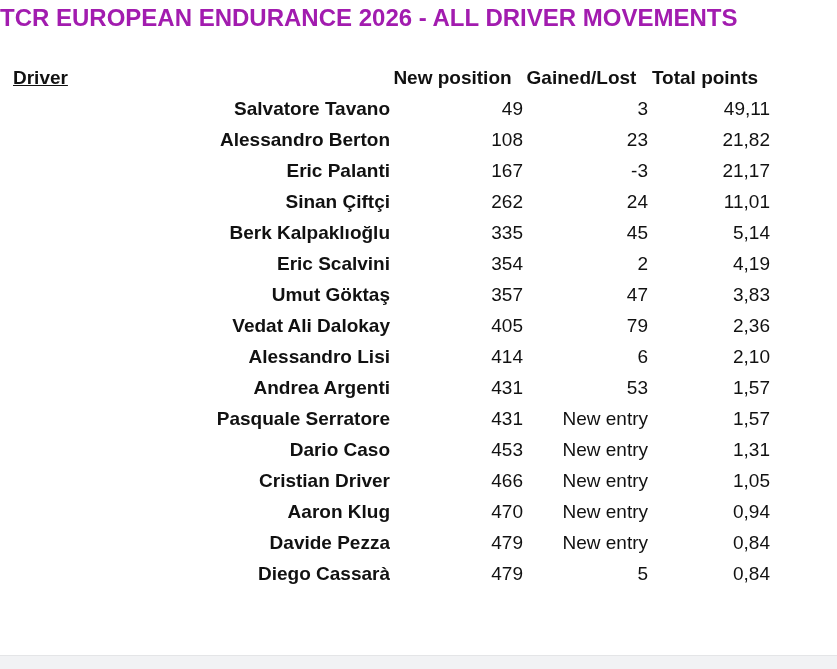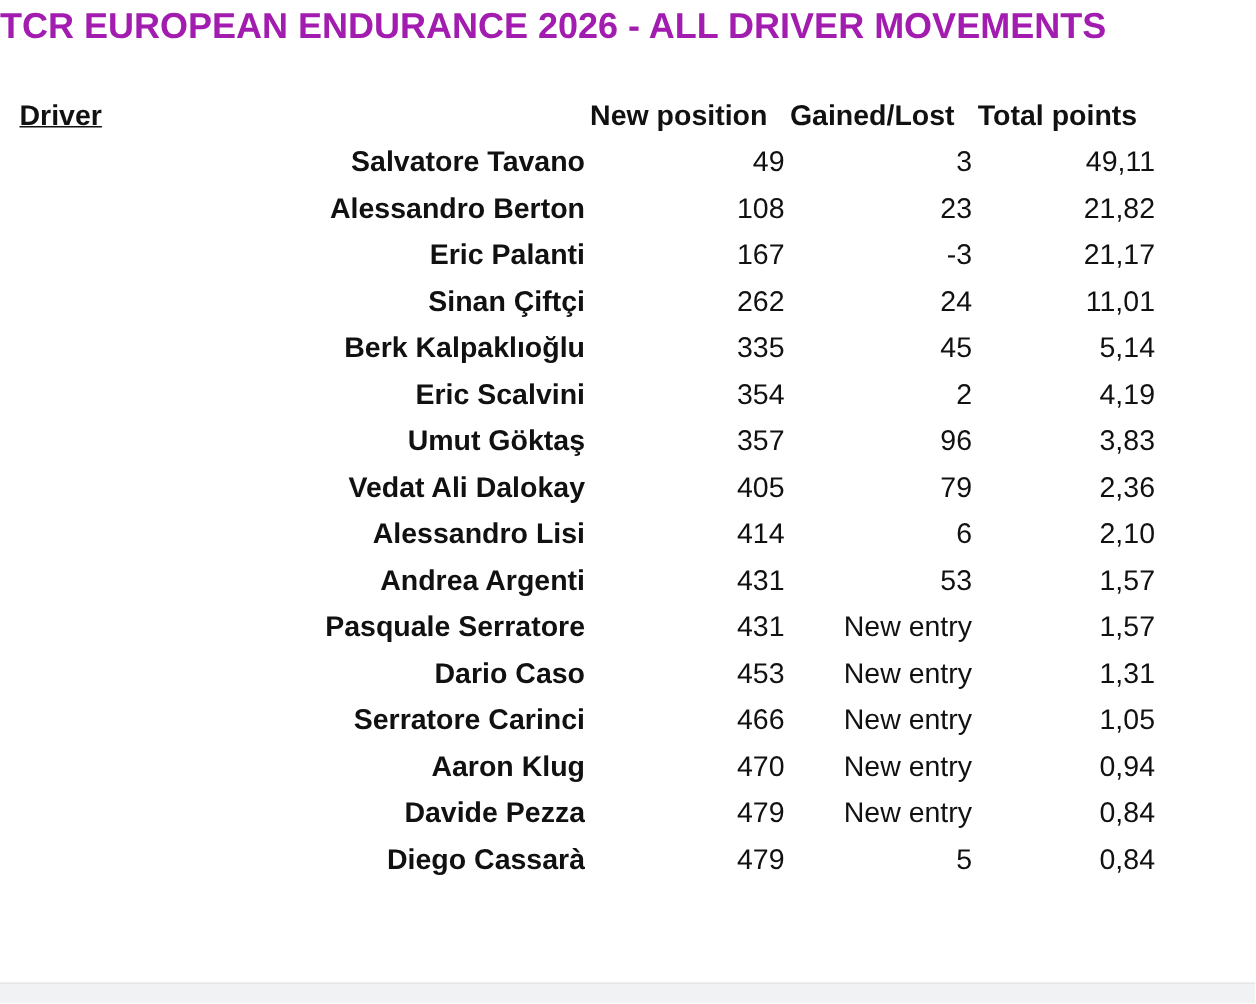--- a/index.html
+++ b/index.html
@@ -124,21 +124,21 @@
     </tr>
     <tr>
       <td class="cell-driver">Eric Scalvini</td>
       <td>354</td>
       <td>2</td>
       <td>4,19</td>
     </tr>
     <tr>
       <td class="cell-driver">Umut Göktaş</td>
       <td>357</td>
-      <td>96</td>
+      <td>47</td>
       <td>3,83</td>
     </tr>
     <tr>
       <td class="cell-driver">Vedat Ali Dalokay</td>
       <td>405</td>
       <td>79</td>
       <td>2,36</td>
     </tr>
     <tr>
       <td class="cell-driver">Alessandro Lisi</td>
@@ -158,21 +158,21 @@
       <td>New entry</td>
       <td>1,57</td>
     </tr>
     <tr>
       <td class="cell-driver">Dario Caso</td>
       <td>453</td>
       <td>New entry</td>
       <td>1,31</td>
     </tr>
     <tr>
-      <td class="cell-driver">Serratore Carinci</td>
+      <td class="cell-driver">Cristian Driver</td>
       <td>466</td>
       <td>New entry</td>
       <td>1,05</td>
     </tr>
     <tr>
       <td class="cell-driver">Aaron Klug</td>
       <td>470</td>
       <td>New entry</td>
       <td>0,94</td>
     </tr>

